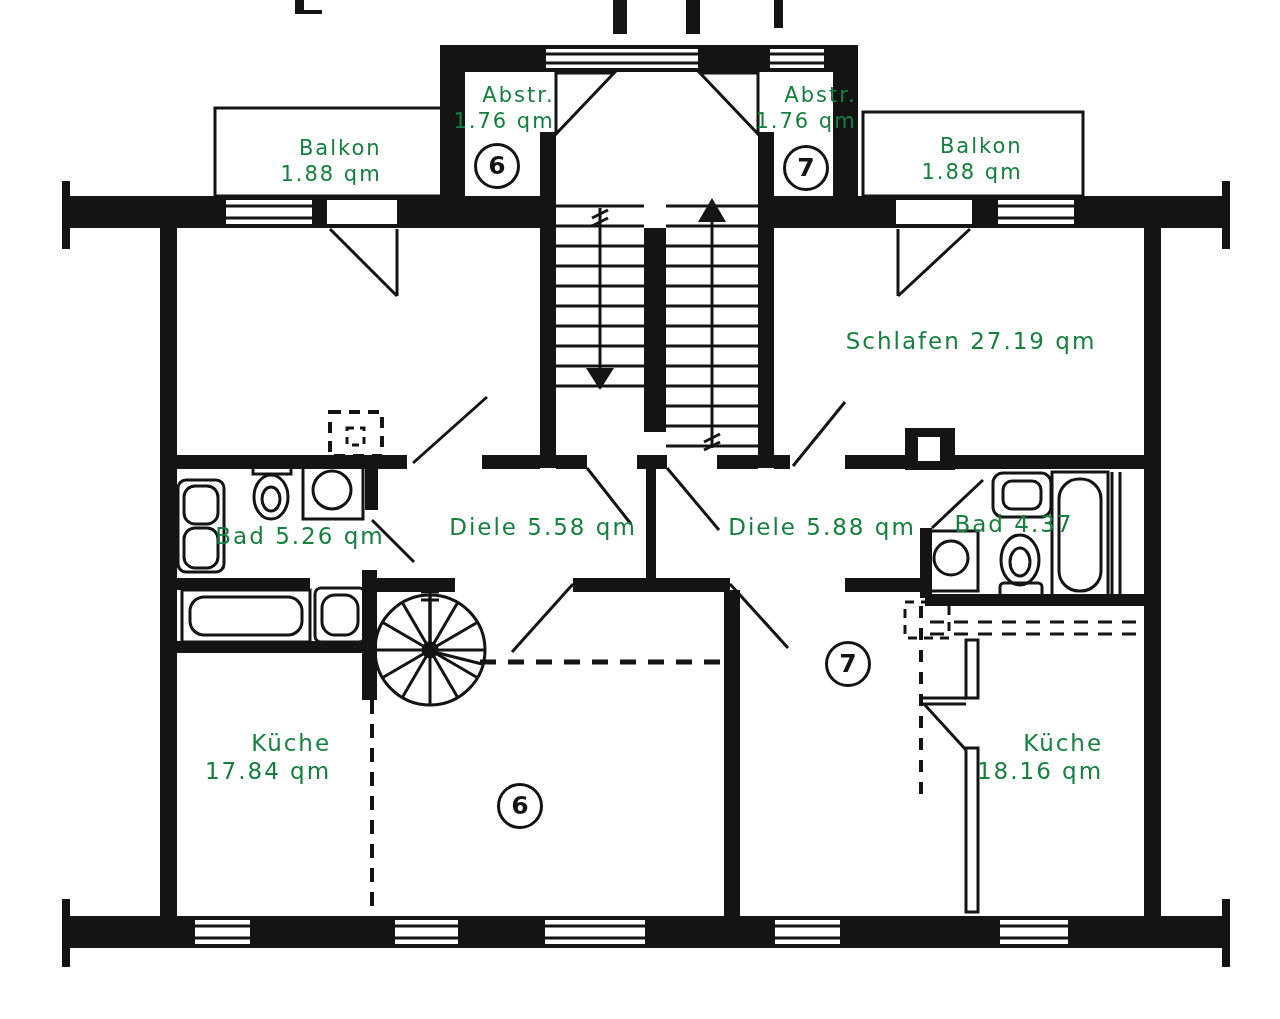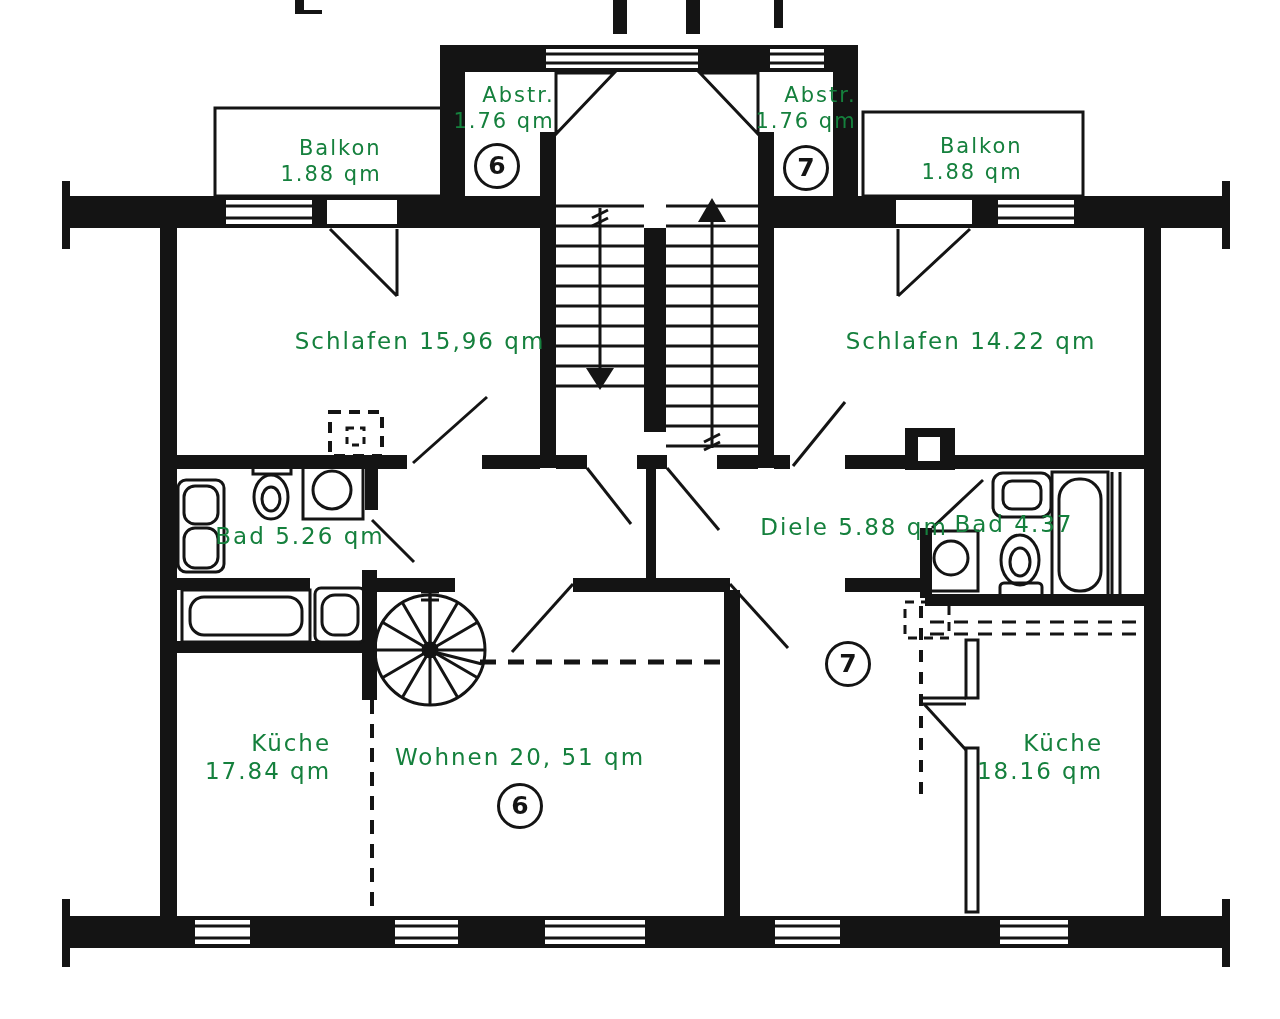--- a/index.html
+++ b/index.html
@@ -227,41 +227,38 @@
   </div>
   <div class="lbl small" style="left:806px;top:108px">
     <span style="display:block">Abstr.</span>
     <span style="display:block">1.76 qm</span>
   </div>
   <div class="lbl small" style="left:972px;top:159px">
     <span style="display:block">Balkon</span>
     <span style="display:block">1.88 qm</span>
   </div>
 
-  <div class="lbl" style="left:420px;top:341px">
-    <span>Schlafen 15,96 qm</span>
-  </div>
   <div class="lbl" style="left:971px;top:341px">
-    <span>Schlafen 14.22 qm</span>
+    <span>Schlafen 27.19 qm</span>
   </div>
   <div class="lbl" style="left:300px;top:536px">
     <span>Bad 5.26 qm</span>
   </div>
-  <div class="lbl" style="left:854px;top:527px">
+  <div class="lbl" style="left:543px;top:527px">
+    <span>Diele 5.58 qm</span>
+  </div>
+  <div class="lbl" style="left:822px;top:527px">
     <span>Diele 5.88 qm</span>
   </div>
   <div class="lbl" style="left:1014px;top:524px">
     <span>Bad 4.37</span>
   </div>
   <div class="lbl" style="left:268px;top:757px">
     <span style="display:block">Küche</span>
     <span style="display:block">17.84 qm</span>
-  </div>
-  <div class="lbl" style="left:520px;top:757px">
-    <span>Wohnen 20, 51 qm</span>
   </div>
   <div class="lbl" style="left:1040px;top:757px">
     <span style="display:block">Küche</span>
     <span style="display:block">18.16 qm</span>
   </div>
 
   <div class="circle-num" style="left:497px;top:166px">6</div>
   <div class="circle-num" style="left:806px;top:168px">7</div>
   <div class="circle-num" style="left:520px;top:806px">6</div>
   <div class="circle-num" style="left:848px;top:664px">7</div>

